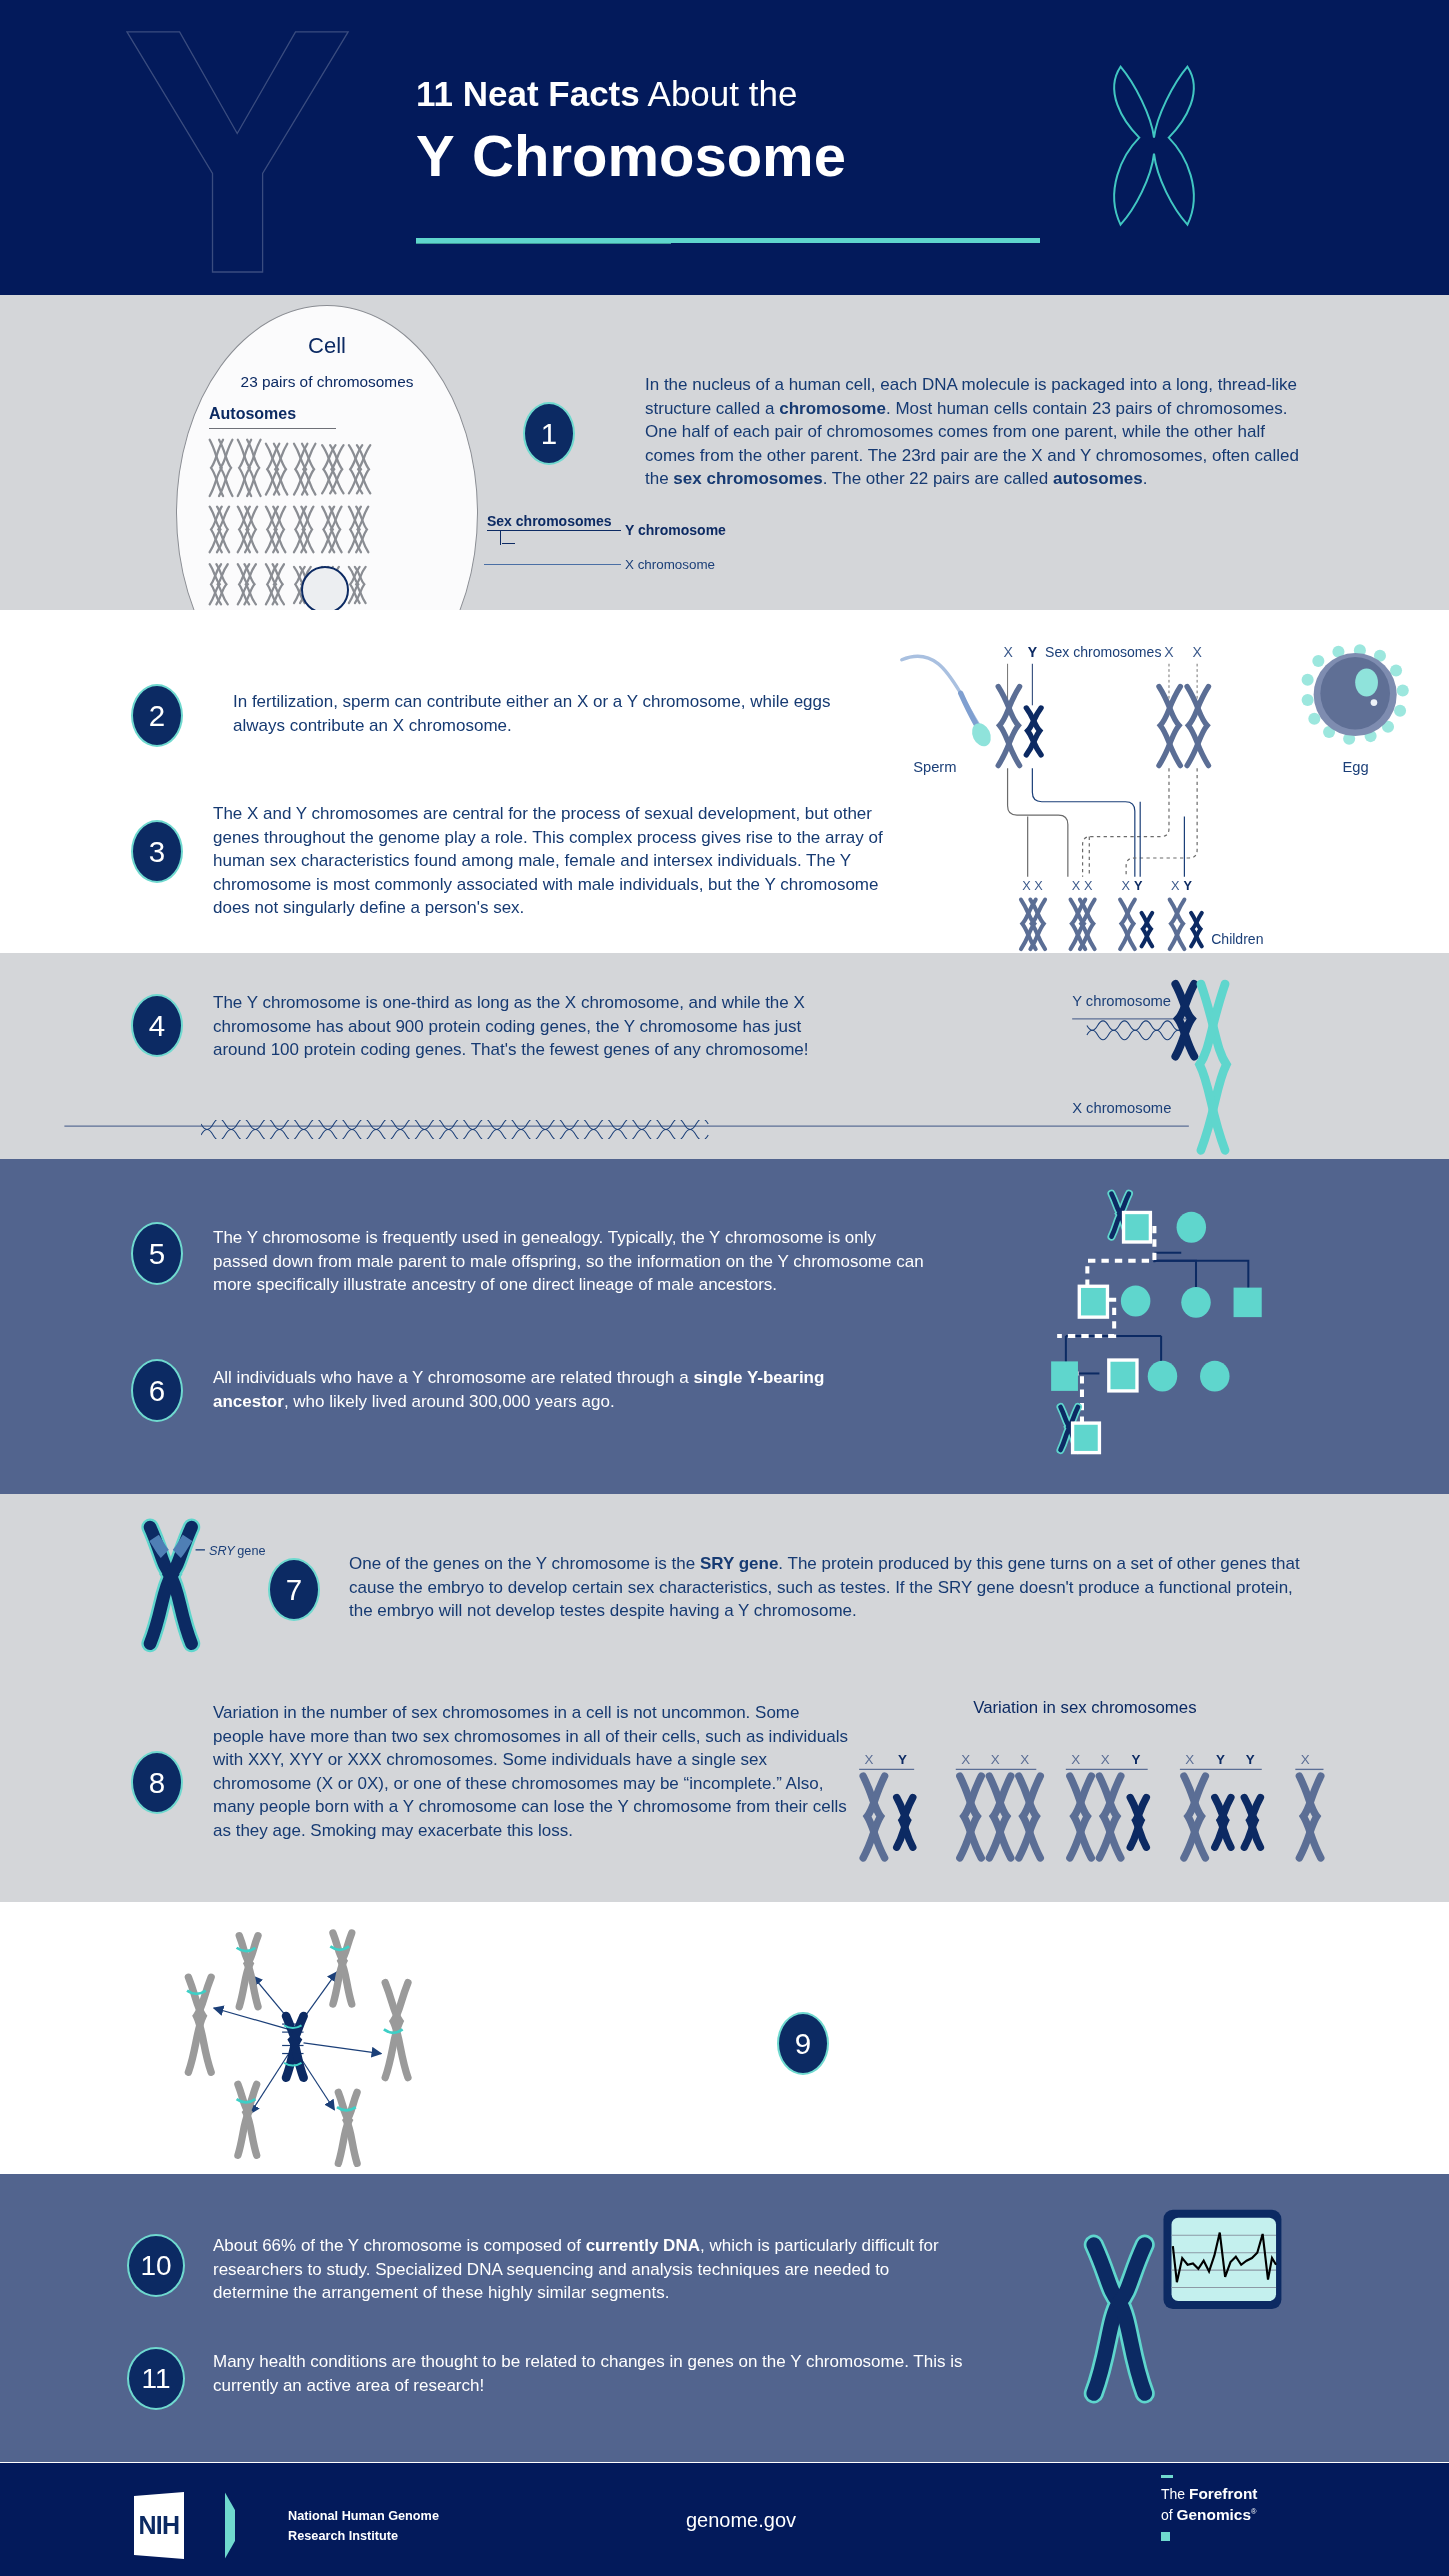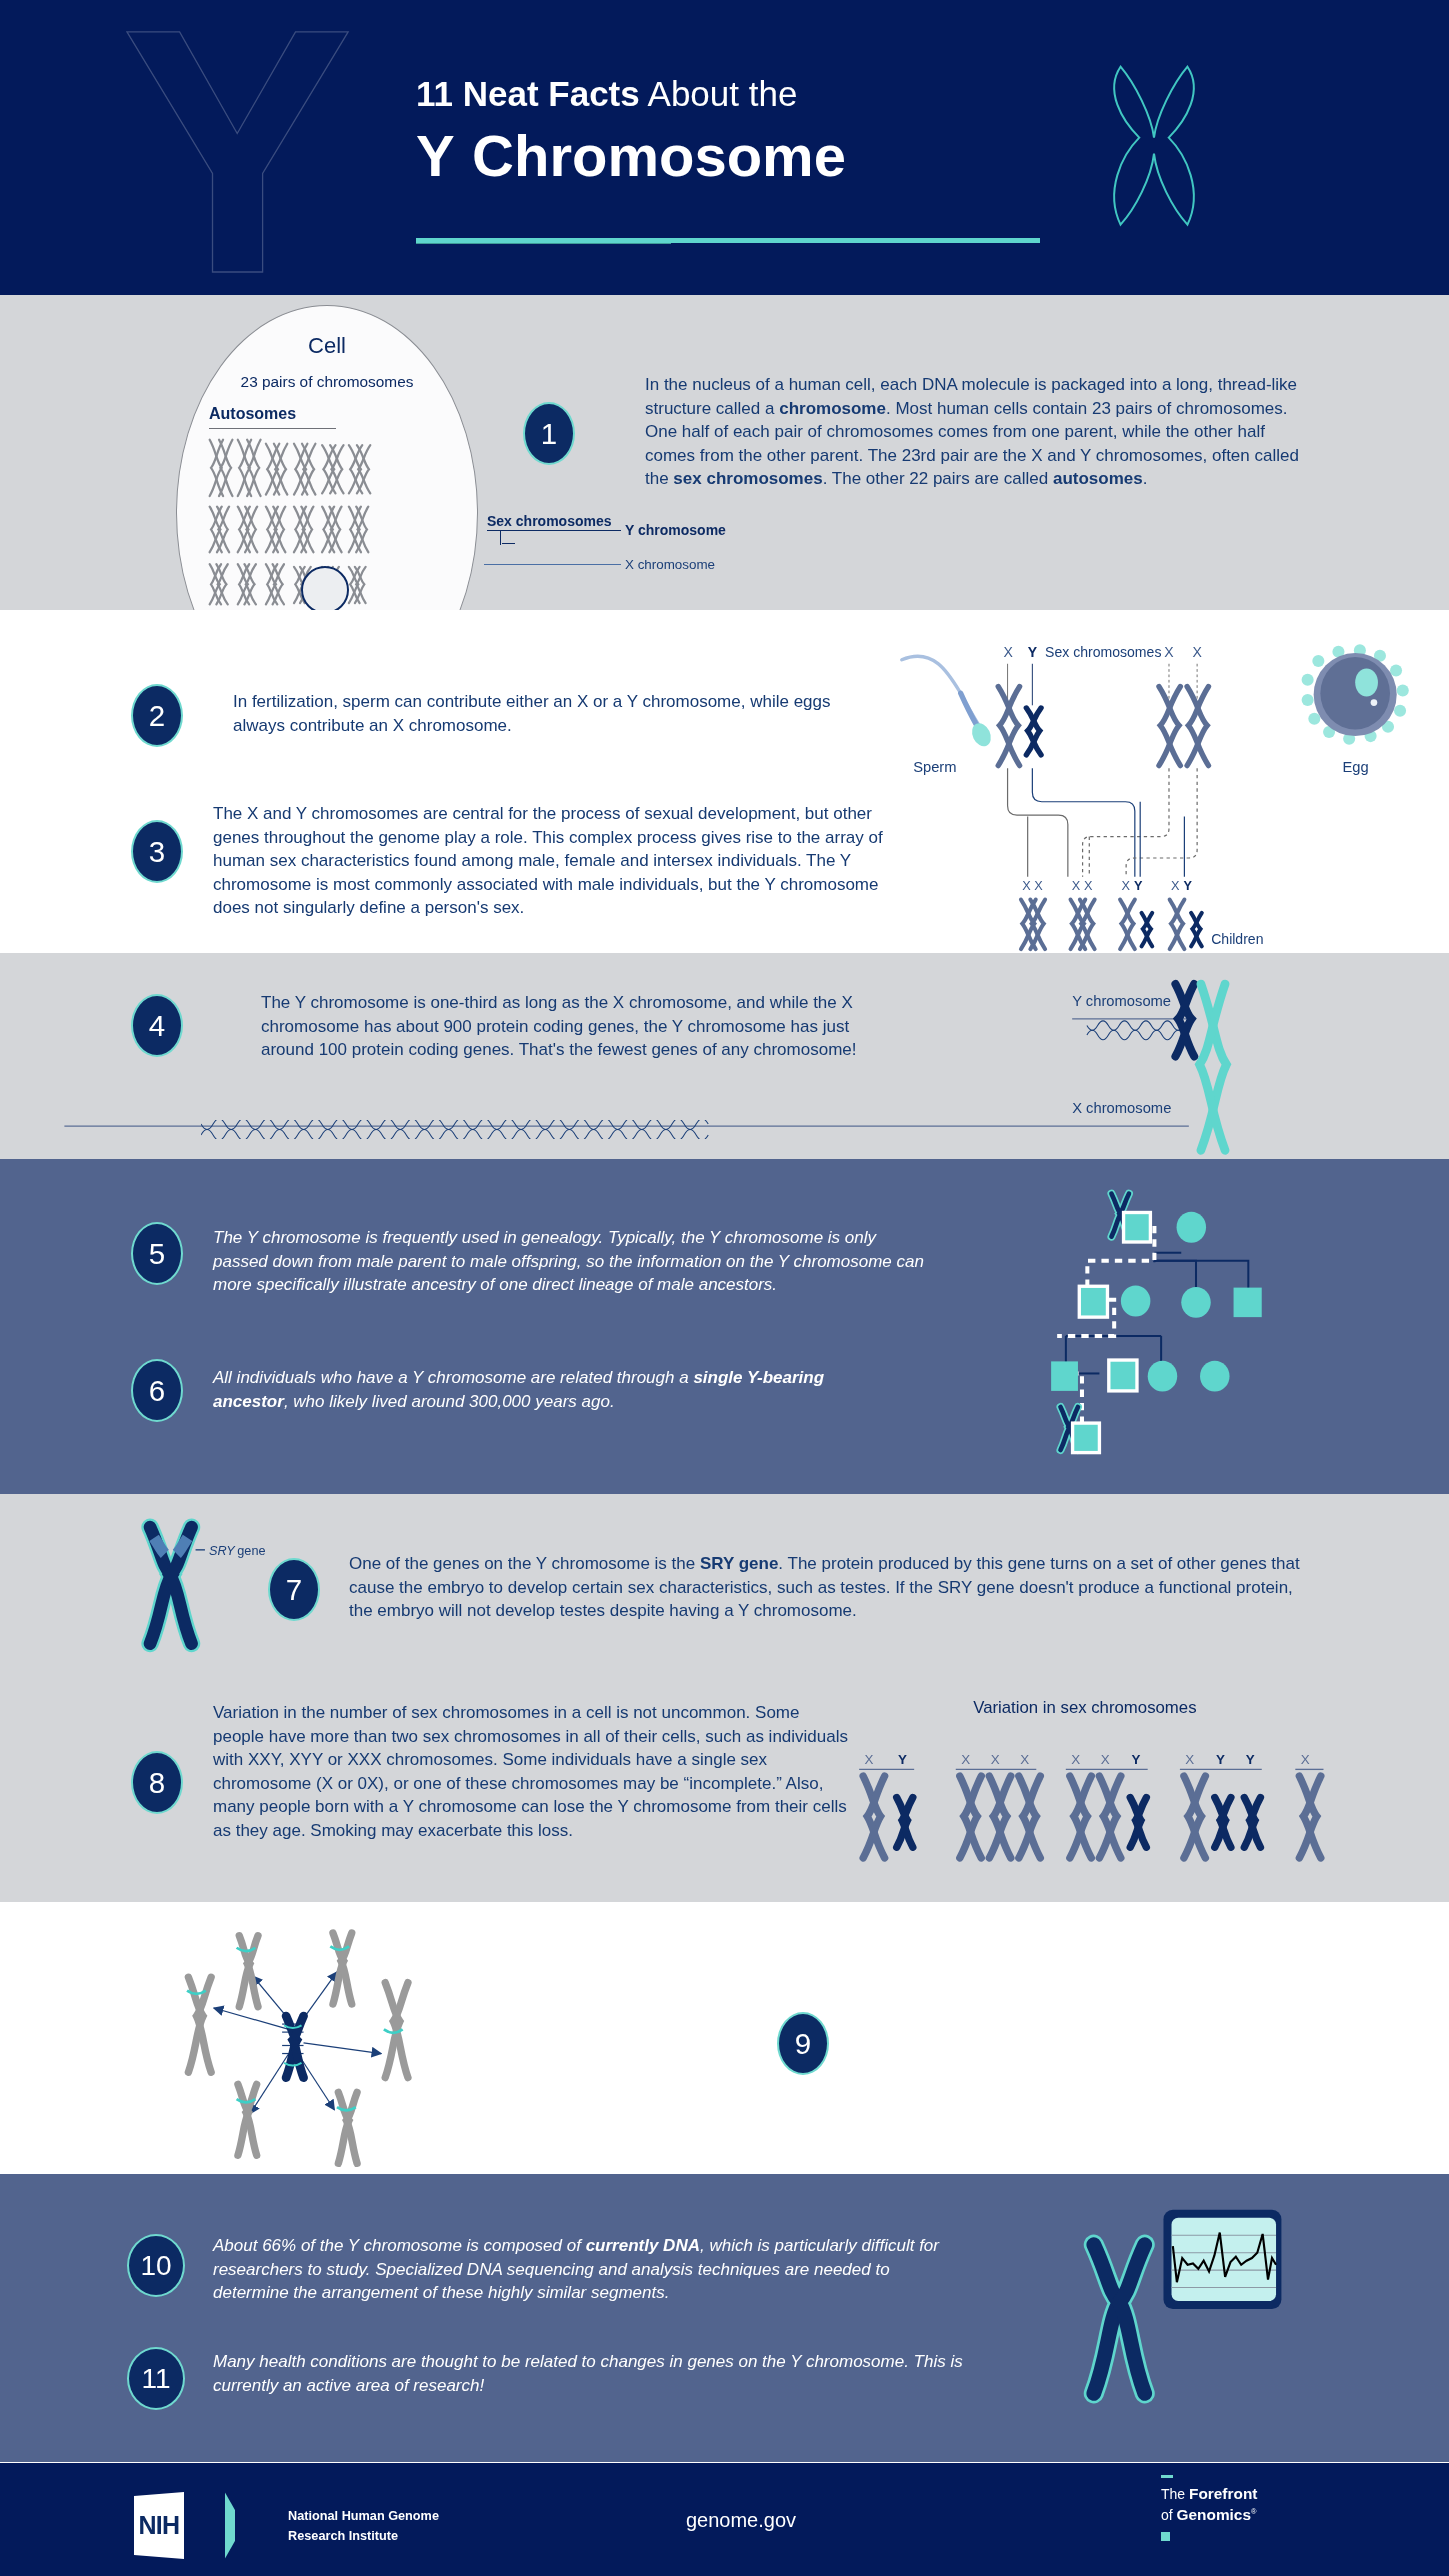--- a/index.html
+++ b/index.html
@@ -42,21 +42,21 @@
 
   
   .num {
     position:absolute; width:52px; height:63px; border-radius:50%;
     background:#0c2a63; border:2.7px solid #6fd9cf;
     color:#fff; font-size:29.5px; font-weight:400;
     display:flex; align-items:center; justify-content:center;
   }
   .num.wide { width:58px; font-size:28px; }
   .txt { position:absolute; font-size:17px; line-height:23.5px; color:#163a72; }
-  .txt.light { color:#ffffff;font-style:italic; }
+  .txt.light { color:#ffffff; }
   .txt b { font-weight:700; }
   .lbl { position:absolute; font-size:14px; color:#163a72; }
   .lbl.bold { font-weight:700; }
 
   
   .cell-oval {
     position:absolute; left:176px; top:305px; width:302px; height:416px;
     background:#fbfbfc; border:1.3px solid #8a8d93; border-radius:50%;
     overflow:hidden;
   }
@@ -416,21 +416,21 @@
           <path d="M456 406 C448 418 448 424 442 430 C448 438 448 444 456 456"></path>
       </g>
 
       <text x="470" y="452" font-family="Liberation Sans, sans-serif" font-size="21" fill="#1b3f78">Children</text>
     </svg>
   </div>
 
   <div class="band band-4"></div>
 
   <div class="num" style="left:131px; top:994px;">4</div>
-  <div class="txt" id="fact4" style="left:213px; top:991px; width:644px;margin-left:48px;"><span>The Y chromosome is one-third as long as the X chromosome, and while the X chromosome has about 900 protein coding genes, the Y chromosome has just around 100 protein coding genes. That's the fewest genes of any chromosome!</span></div>
+  <div class="txt" id="fact4" style="left:213px; top:991px; width:644px;"><span>The Y chromosome is one-third as long as the X chromosome, and while the X chromosome has about 900 protein coding genes, the Y chromosome has just around 100 protein coding genes. That's the fewest genes of any chromosome!</span></div>
 
   <div style="position:absolute; left:926px; top:969px; width:523px; height:195px;">
     <svg width="523" height="195" viewBox="0 0 780 290">
       <text x="218" y="55" font-family="Liberation Sans, sans-serif" font-size="22" fill="#1b3f78">Y chromosome</text>
       <line x1="218" y1="74" x2="392" y2="74" stroke="#5b6e95" stroke-width="2"></line>
 
       <g stroke="#1b3f78" stroke-width="1.6" fill="none">
         <path d="M240 84 q8 14 16 0 q8 -14 16 0 q8 14 16 0 q8 -14 16 0 q8 14 16 0 q8 -14 16 0 q8 14 16 0 q8 -14 16 0 q8 14 16 0"></path>
         <path d="M240 98 q8 -14 16 0 q8 14 16 0 q8 -14 16 0 q8 14 16 0 q8 -14 16 0 q8 14 16 0 q8 -14 16 0 q8 14 16 0 q8 -14 16 0"></path>
       </g>

